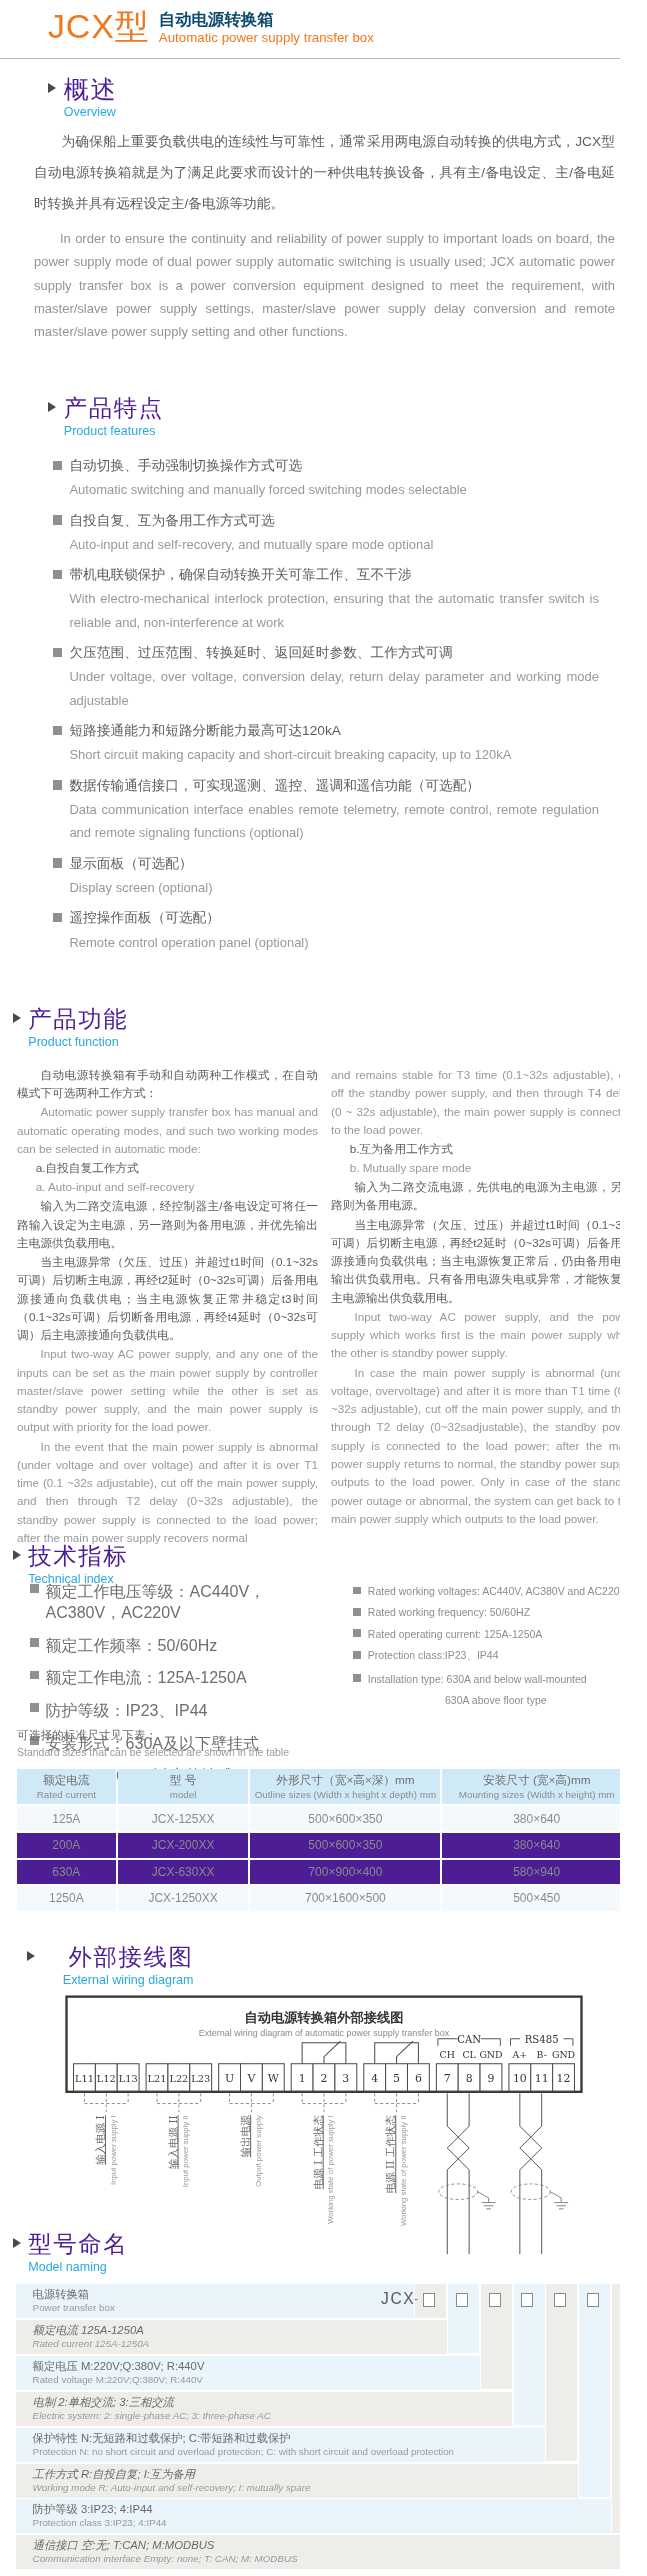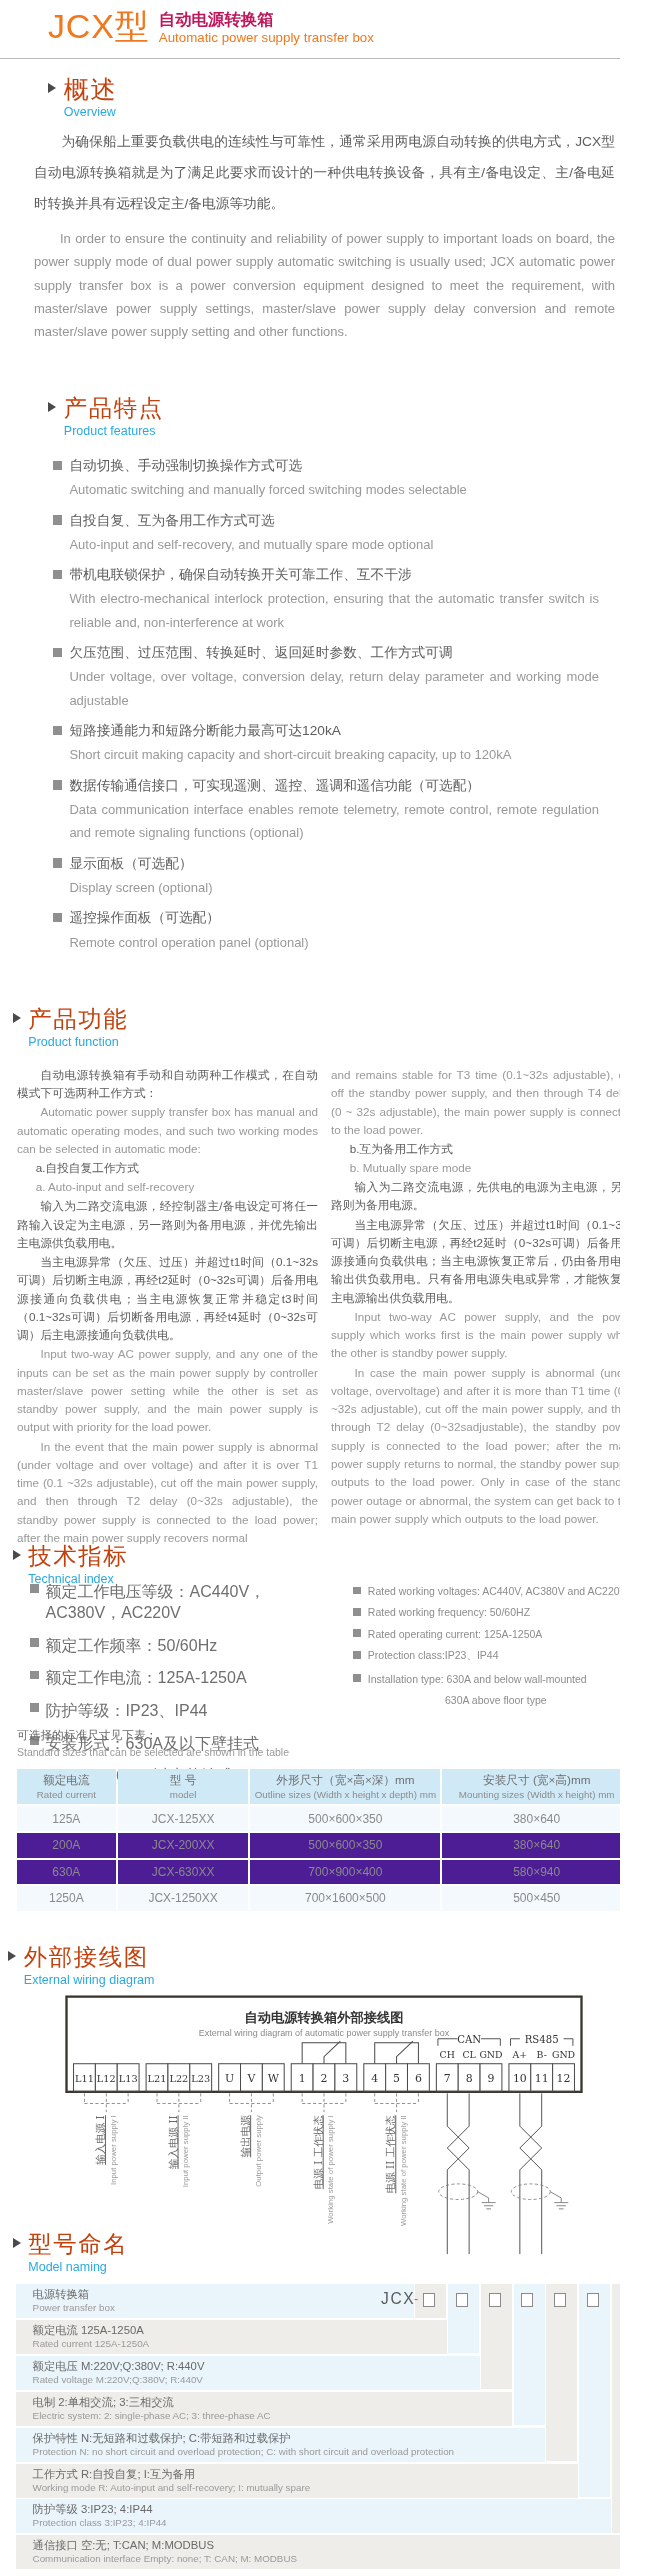--- a/index.html
+++ b/index.html
@@ -4,29 +4,29 @@
 <style>
   html,body{margin:0;padding:0;background:#ffffff;}
   .page{position:relative;width:620px;height:2576px;background:#fff;overflow:hidden;
         font-family:"Liberation Sans","DejaVu Sans",sans-serif;}
   .abs{position:absolute;}
 
   
   .brand{left:48px;top:6.2px;display:flex;align-items:flex-start;}
   .brand-model{font-size:34px;line-height:41px;color:#f0781e;letter-spacing:0.8px;}
   .brand-sub{margin-left:9.4px;padding-top:3.1px;}
-  .brand-cn{font-size:16.4px;color:#be185d;font-weight:bold;line-height:20px;}
+  .brand-cn{font-size:16.4px;color:#0c4a6e;font-weight:bold;line-height:20px;}
   .brand-en{font-size:13.3px;color:#f0781e;line-height:17px;}
   .divider{left:0;top:58px;width:648px;height:0.8px;background:#b9b9b9;}
 
   
   .sec-head{display:flex;align-items:flex-start;}
   .tri{width:0;height:0;border-left:8.6px solid #4a4a4a;border-top:5.5px solid transparent;
        border-bottom:5.5px solid transparent;margin:8.6px 7.8px 0 0;flex:0 0 auto;}
-  .h-cn{font-size:23.4px;line-height:30px;color:#c2410c;letter-spacing:1.6px;}
+  .h-cn{font-size:23.4px;line-height:30px;color:#4c1d95;letter-spacing:1.6px;text-align:right;}
   .h-en{font-size:12.5px;color:#2aa9e0;margin-top:0.8px;}
 
   
   .ov-cn{font-size:13.7px;color:#5d5d5d;line-height:31px;text-align:justify;text-indent:2em;margin:0;}
   .ov-en{font-size:13px;color:#949494;line-height:23.4px;text-align:justify;text-indent:2em;margin:7.8px 0 0 0;}
 
   
   .feat-cn{font-size:13.7px;color:#5d5d5d;line-height:23.4px;}
   .bullet{display:inline-block;width:9.4px;height:9.4px;background:#8f8f8f;margin-right:7px;}
   .feat-en{font-size:13px;color:#999;line-height:23.4px;margin:0.8px 0 7px 16.4px;text-align:justify;}
@@ -59,21 +59,21 @@
   table.sizes tr.even td{background:#4c1d95;}
   .c1{width:98px;} .c2{width:131px;} .c3{width:191px;} .c4{width:191px;}
 
   
   .stair{left:0;top:2284px;width:648px;height:292px;}
   .mr{position:absolute;left:15.6px;height:34px;padding:0;box-sizing:border-box;}
   .mr .pad{padding:3.1px 0 0 17px;}
   .mr-cn{font-size:11.3px;color:#6a6a6a;line-height:15px;white-space:nowrap;}
   .mr-en{font-size:9.8px;color:#9a9a9a;line-height:12.5px;white-space:nowrap;}
   .strip{position:absolute;width:31px;top:0;}
-  .bgb{background:#e9f4fb;} .bgg{background:#eeedea;}
+  .bgb{background:#e9f4fb;} .bgg{background:#eeedea;font-style:italic;}
   .mbox{position:absolute;top:9.4px;width:10px;height:11.7px;border:1.6px solid #8a8a8a;background:#fff;}
   .jcx{position:absolute;left:381px;top:6.2px;font-size:15.6px;color:#5a5a5a;letter-spacing:1.6px;}
   .mdash{position:absolute;left:414px;top:7.8px;font-size:12.5px;color:#777;}
 
   svg text{font-family:"DejaVu Serif","Liberation Serif",serif;}
   svg text.sans{font-family:"Liberation Sans","DejaVu Sans",sans-serif;}
 </style>
 </head>
 <body>
 
@@ -269,21 +269,21 @@
       </tr>
       <tr class="odd">
         <td>1250A</td>
           <td>JCX-1250XX</td>
           <td>700×1600×500</td>
           <td>500×450</td>
       </tr>
     </tbody>
   </table>
 
-  <div class="abs sec-head" style="left:8px;top:1942px;">
+  <div class="abs sec-head" style="left:27px;top:1942px;gap:20px;">
     <span class="tri"></span>
     <div>
       <div class="h-cn">外部接线图</div>
       <div class="h-en">External wiring diagram</div>
     </div>
   </div>
 
   <svg class="abs" style="left:47px;top:1995px;" width="554" height="306" viewBox="0 0 710 392">
     <rect x="25" y="2" width="660" height="122" fill="none" stroke="#3c352e" stroke-width="3"></rect>
     <text x="355" y="34" text-anchor="middle" font-size="17" font-weight="bold" fill="#333">自动电源转换箱外部接线图</text>

